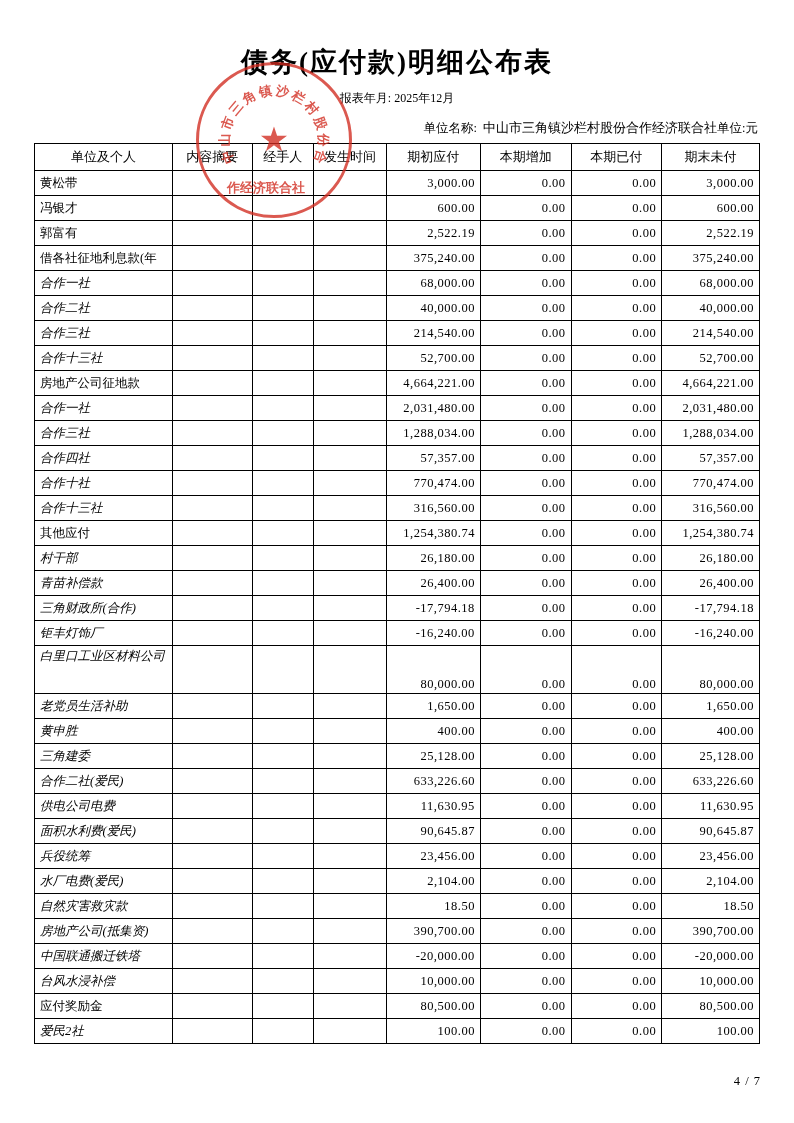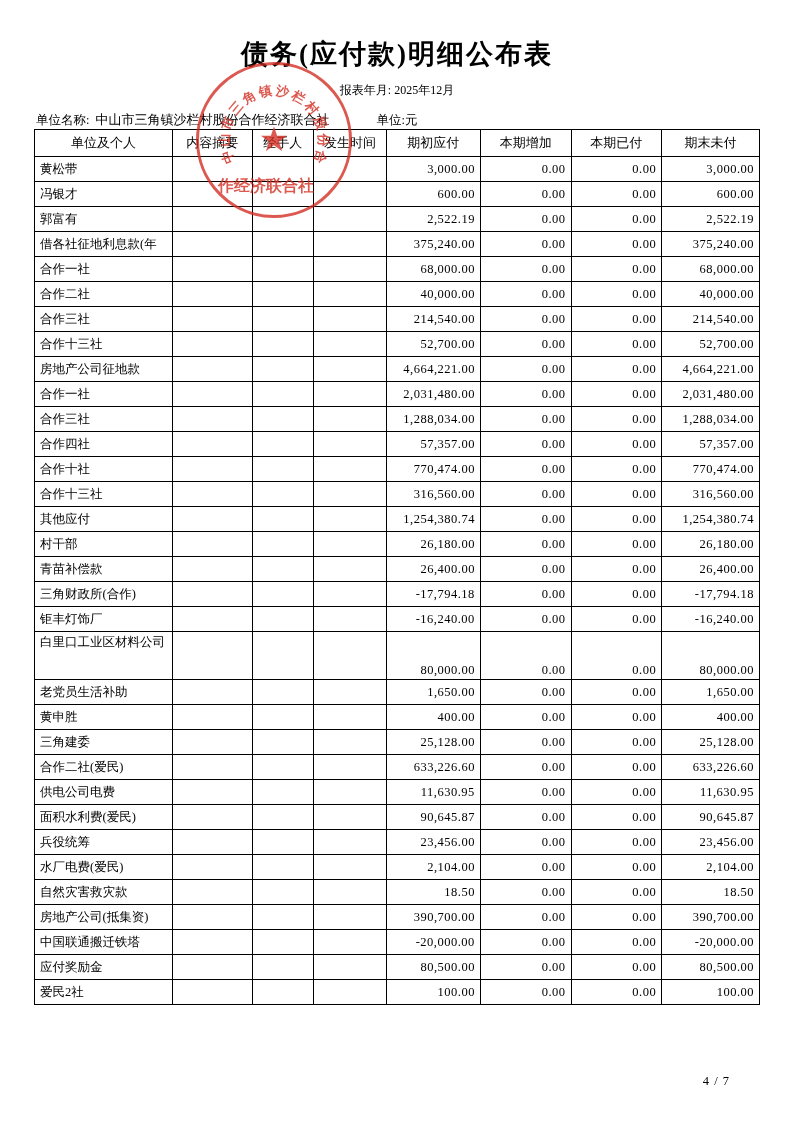--- a/index.html
+++ b/index.html
@@ -20,37 +20,36 @@
     width: 794px;
     height: 1123px;
     box-sizing: border-box;
     padding: 28px 34px 20px 34px;
   }
   .doc-title {
     text-align: center;
     font-size: 27px;
     font-weight: bold;
     letter-spacing: 2px;
-    margin-top: 8px;
+    margin-top: 16px;
     margin-bottom: 10px;
     font-family: "Liberation Serif", serif;
   }
   .period-line {
     text-align: center;
     font-size: 12px;
     margin-bottom: 12px;
   }
   .meta-row {
     display: flex;
-    justify-content: flex-start;
+    justify-content: flex-end;
     align-items: flex-end;
     font-size: 12.5px;
-    margin-bottom: 0;
+    margin-bottom: 6px;
     padding: 0 2px;
-    gap: 47px;
   }
   .meta-left {
     display: flex;
     align-items: flex-end;
     gap: 6px;
   }
   .meta-left .org {
     font-size: 13px;
   }
   table.main {
@@ -73,30 +72,31 @@
     font-size: 13px;
     height: 27px;
   }
   td.name {
     text-align: left;
     white-space: normal;
     line-height: 1.15;
     margin-left: 12px;
   }
   td.name.indent {
+    font-style: italic;
   }
   td.num {
     text-align: right;
     font-family: "Liberation Serif", serif;
     letter-spacing: 0.5px;
   }
   td.blank { }
   .footer {
     position: absolute;
-    right: 64px;
+    right: 33px;
     bottom: 34px;
     font-size: 12.5px;
     letter-spacing: 1px;
   }
   
   .seal {
     position: absolute;
     left: 196px;
     top: 62px;
     width: 150px;
@@ -129,21 +129,21 @@
     color: #d12b1f;
     transform-origin: 0 0;
     white-space: nowrap;
   }
   .seal .bottom-text {
     position: absolute;
     left: 0;
     right: 16px;
     bottom: 18px;
     text-align: center;
-    font-size: 16px;
+    font-size: 13px;
     color: #d12b1f;
     font-weight: bold;
   }
 </style>
 </head>
 <body>
 
 <div class="page">
 
   <div class="doc-title">债务(应付款)明细公布表</div>
@@ -489,20 +489,30 @@
           <td class="name indent">中国联通搬迁铁塔</td>
           <td class="blank"></td>
           <td class="blank"></td>
           <td class="blank"></td>
           <td class="num">-20,000.00</td>
           <td class="num">0.00</td>
           <td class="num">0.00</td>
           <td class="num">-20,000.00</td>
         </tr>
         <tr>
+          <td class="name indent">台风水浸补偿</td>
+          <td class="blank"></td>
+          <td class="blank"></td>
+          <td class="blank"></td>
+          <td class="num">10,000.00</td>
+          <td class="num">0.00</td>
+          <td class="num">0.00</td>
+          <td class="num">10,000.00</td>
+        </tr>
+        <tr>
           <td class="name">应付奖励金</td>
           <td class="blank"></td>
           <td class="blank"></td>
           <td class="blank"></td>
           <td class="num">80,500.00</td>
           <td class="num">0.00</td>
           <td class="num">0.00</td>
           <td class="num">80,500.00</td>
         </tr>
         <tr>

